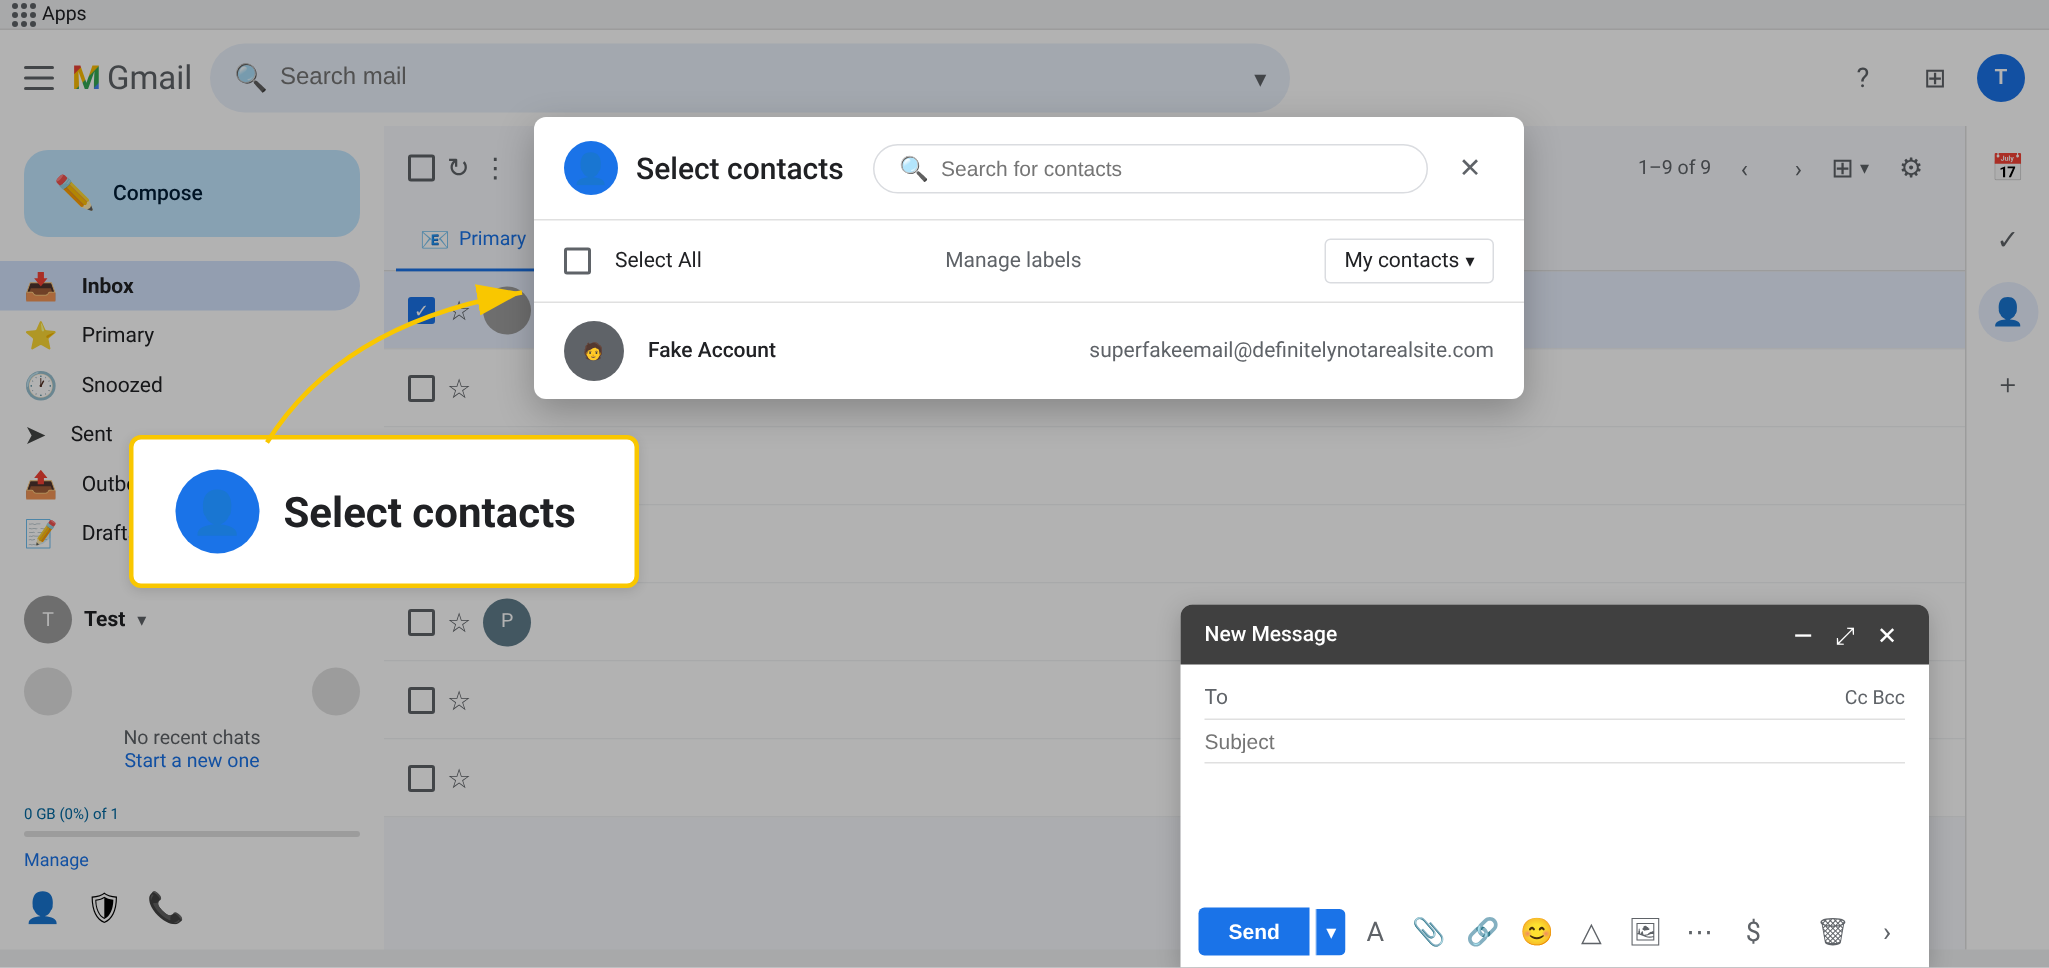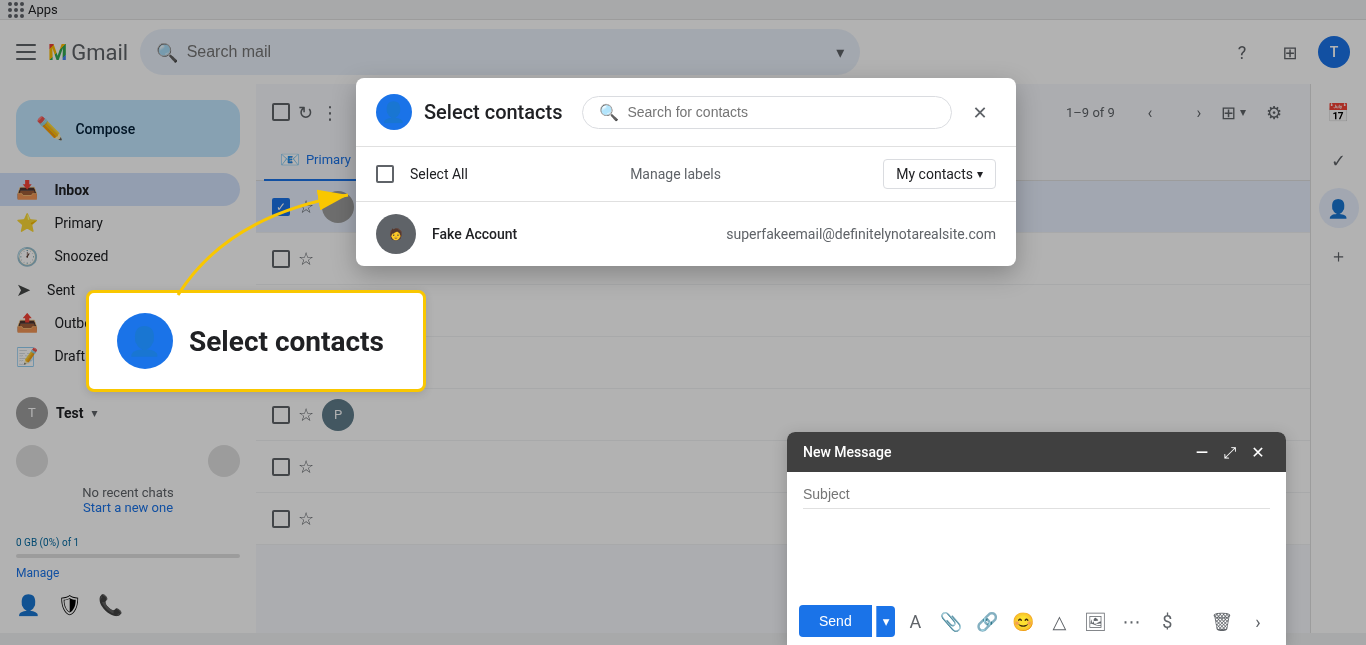--- a/index.html
+++ b/index.html
@@ -400,21 +400,21 @@
     .send-btn {
       display: flex;
       align-items: center;
       gap: 4px;
       background: #1a73e8;
       color: #fff;
       border: none;
       border-radius: 4px 0 0 4px;
       padding: 8px 20px;
       font-size: 14px;
-      font-weight: 400;
+      font-weight: 700;
       cursor: pointer;
     }
     .send-arrow {
       background: #1a73e8;
       border: none;
       border-left: 1px solid rgba(255,255,255,0.3);
       color: #fff;
       padding: 8px 6px;
       cursor: pointer;
       border-radius: 0 4px 4px 0;
@@ -480,21 +480,21 @@
       gap: 6px;
     }
     .tab.active {
       color: #1a73e8;
       border-bottom-color: #1a73e8;
     }
     .tab-icon { font-size: 16px; }
 
     
     .pagination {
-      display: flex; align-items: center; gap: 21px;
+      display: flex; align-items: center; gap: 8px;
       font-size: 13px; color: #5f6368;
     }
     .pag-arrow {
       width: 28px; height: 28px;
       border-radius: 50%;
       display: flex; align-items: center; justify-content: center;
       cursor: pointer; font-size: 16px; color: #5f6368;
     }
   </style>
 </head>
@@ -708,20 +708,25 @@
 <div class="compose-window">
   <div class="compose-header">
     <span>New Message</span>
     <div class="compose-header-icons">
       <div class="compose-header-icon">—</div>
       <div class="compose-header-icon">⤢</div>
       <div class="compose-header-icon">✕</div>
     </div>
   </div>
   <div class="compose-body">
+    <div class="compose-field">
+      <span class="compose-field-label">To</span>
+      <input type="text" style="">
+      <span class="compose-field-cc">Cc Bcc</span>
+    </div>
     <div class="compose-field">
       <input type="text" placeholder="Subject" style="">
     </div>
     <div style="height:80px;"></div>
   </div>
   <div class="compose-toolbar-bottom">
     <button class="send-btn">Send</button>
     <button class="send-arrow">▾</button>
     <div class="compose-icon">A</div>
     <div class="compose-icon">📎</div>

